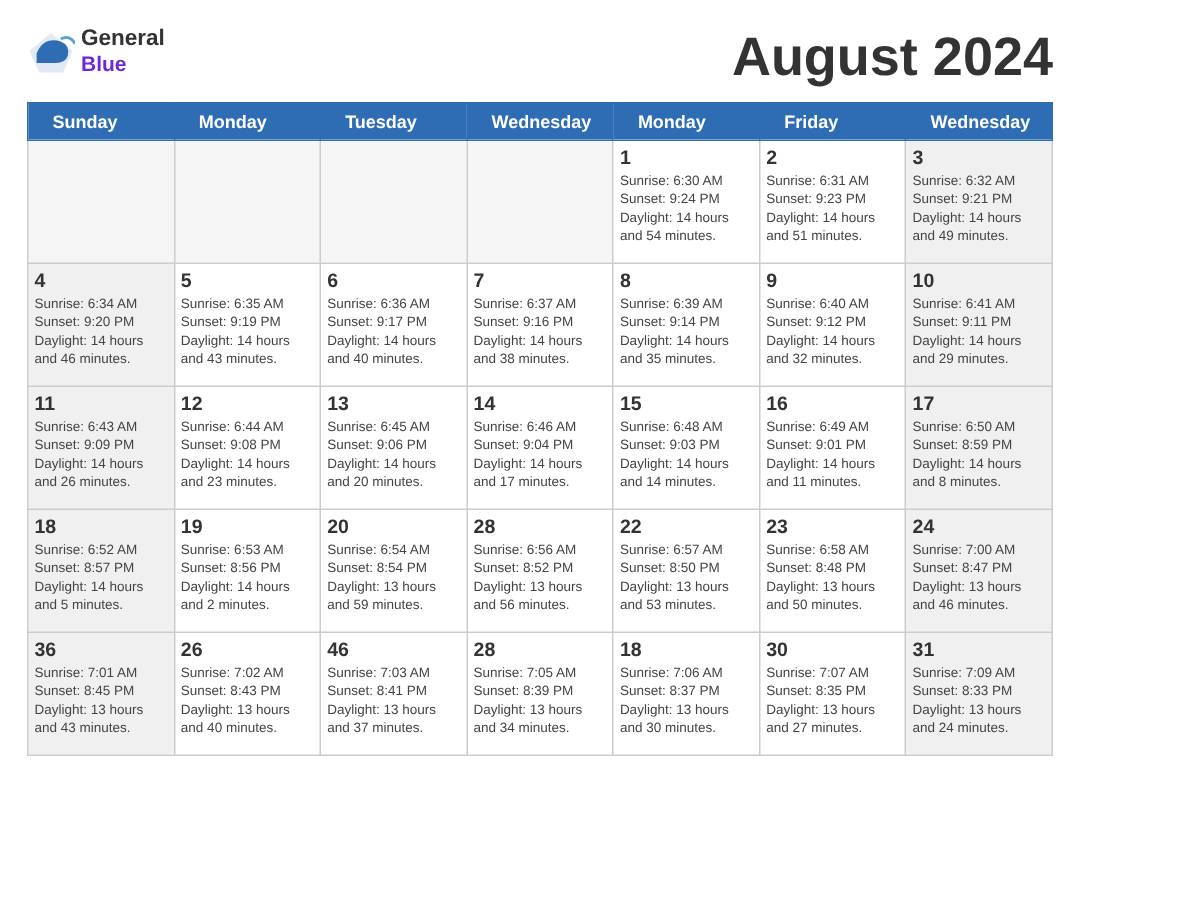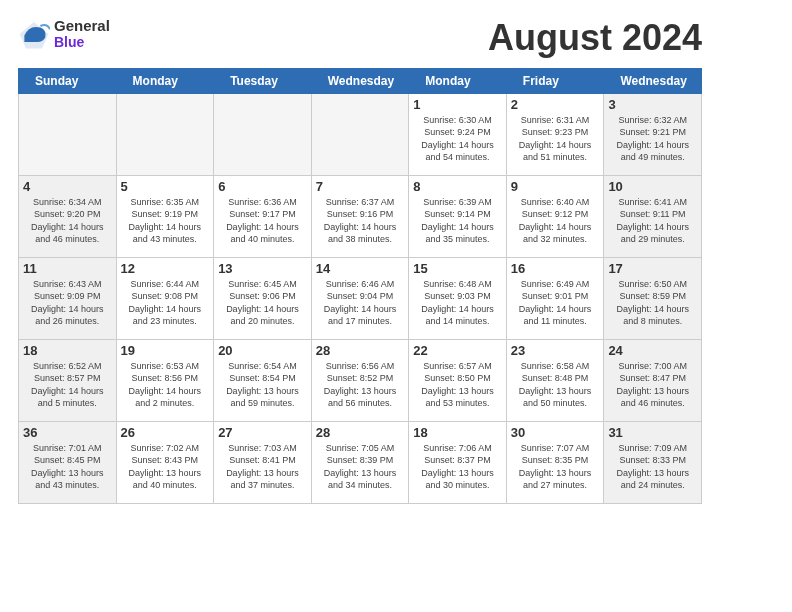--- a/index.html
+++ b/index.html
@@ -90,21 +90,20 @@
       font-size: 13px;
       font-weight: bold;
       color: #333;
       display: block;
       margin-bottom: 2px;
     }
     .day-info {
       font-size: 9px;
       color: #444;
       line-height: 1.4;
-      text-align: center;
     }
   </style>
 </head>
 <body>
 
 <div class="page">
   <div class="header">
     <div class="logo">
       <svg class="logo-icon" viewBox="0 0 40 40" xmlns="http://www.w3.org/2000/svg">
         <rect x="0" y="0" width="40" height="40" fill="white"></rect>
@@ -246,21 +245,21 @@
         <tr>
           <td class="gray-bg">
             <span class="day-num">36</span>
             <div class="day-info">Sunrise: 7:01 AM<br>Sunset: 8:45 PM<br>Daylight: 13 hours<br>and 43 minutes.</div>
           </td>
           <td>
             <span class="day-num">26</span>
             <div class="day-info">Sunrise: 7:02 AM<br>Sunset: 8:43 PM<br>Daylight: 13 hours<br>and 40 minutes.</div>
           </td>
           <td>
-            <span class="day-num">27</span>
+            <span class="day-num">46</span>
             <div class="day-info">Sunrise: 7:03 AM<br>Sunset: 8:41 PM<br>Daylight: 13 hours<br>and 37 minutes.</div>
           </td>
           <td>
             <span class="day-num">28</span>
             <div class="day-info">Sunrise: 7:05 AM<br>Sunset: 8:39 PM<br>Daylight: 13 hours<br>and 34 minutes.</div>
           </td>
           <td>
             <span class="day-num">18</span>
             <div class="day-info">Sunrise: 7:06 AM<br>Sunset: 8:37 PM<br>Daylight: 13 hours<br>and 30 minutes.</div>
           </td>

